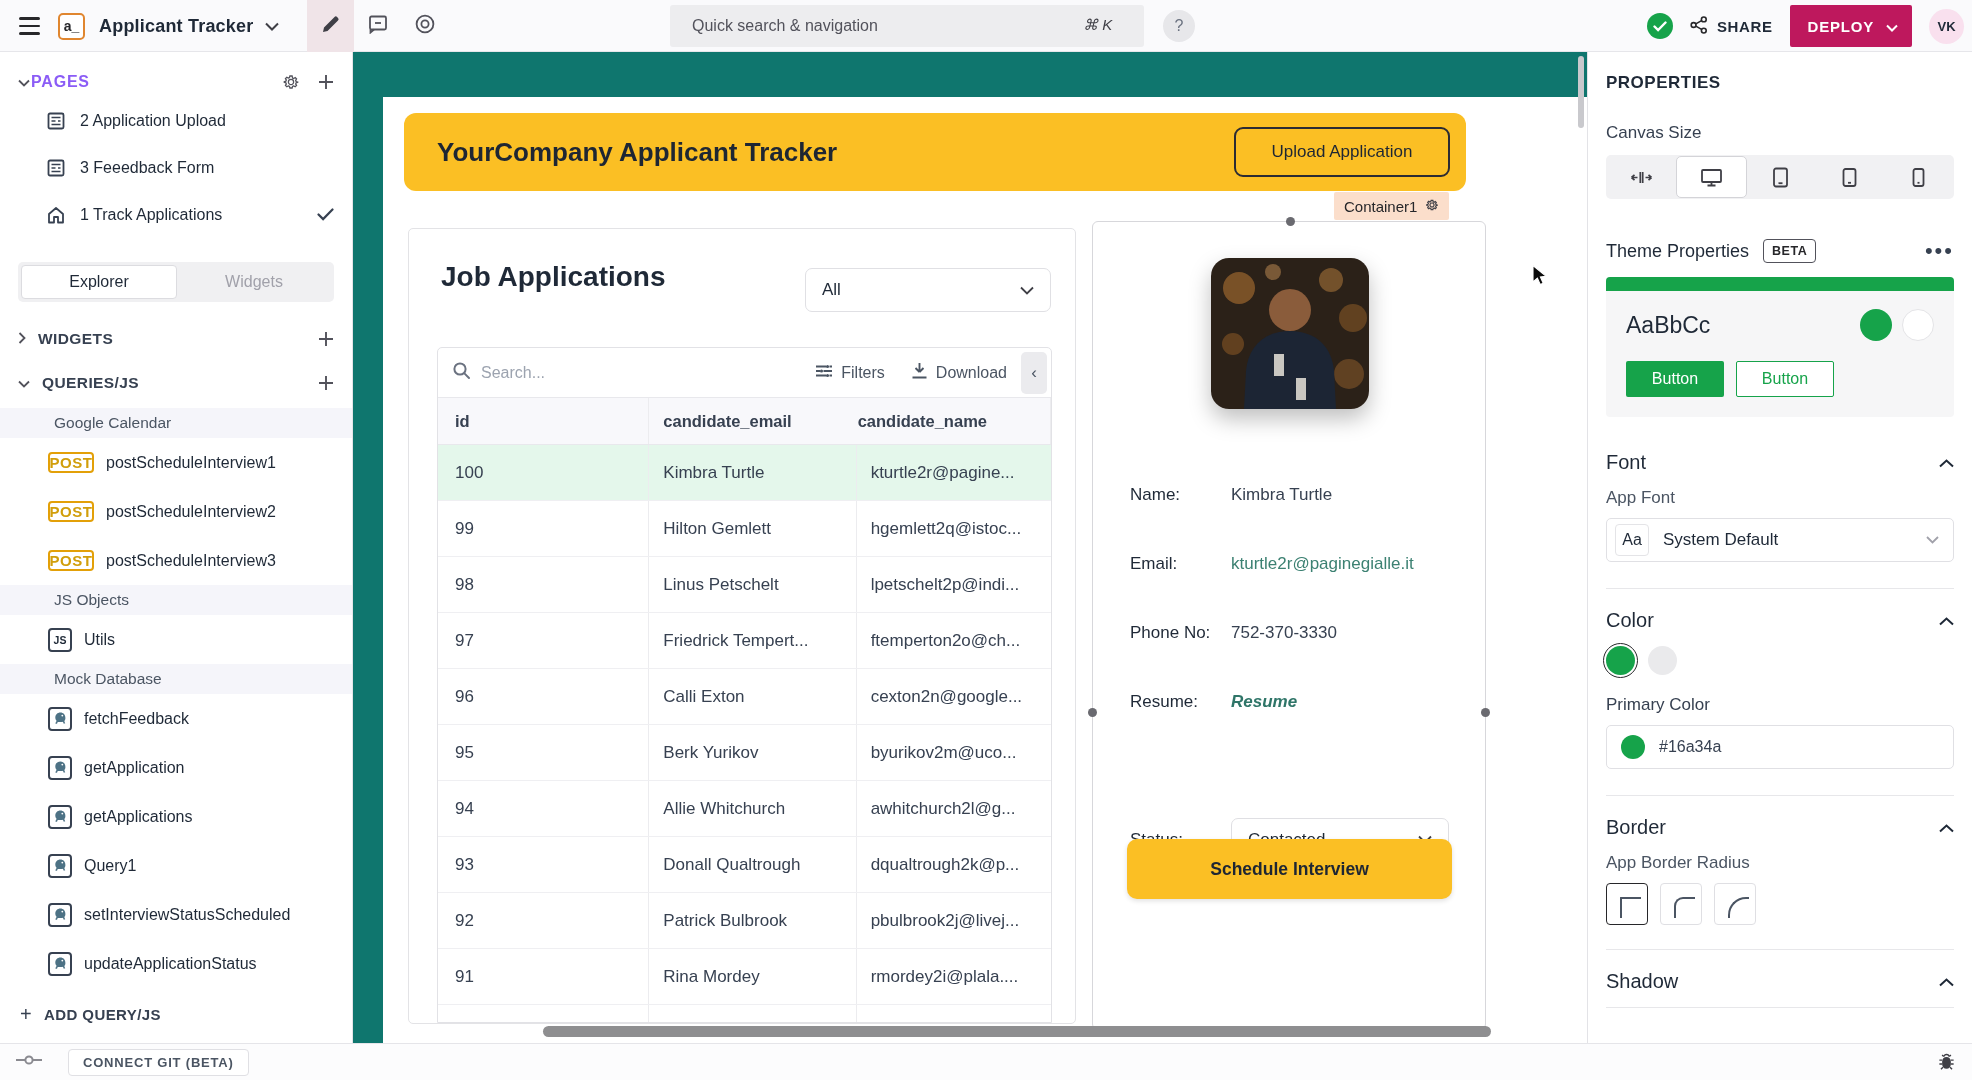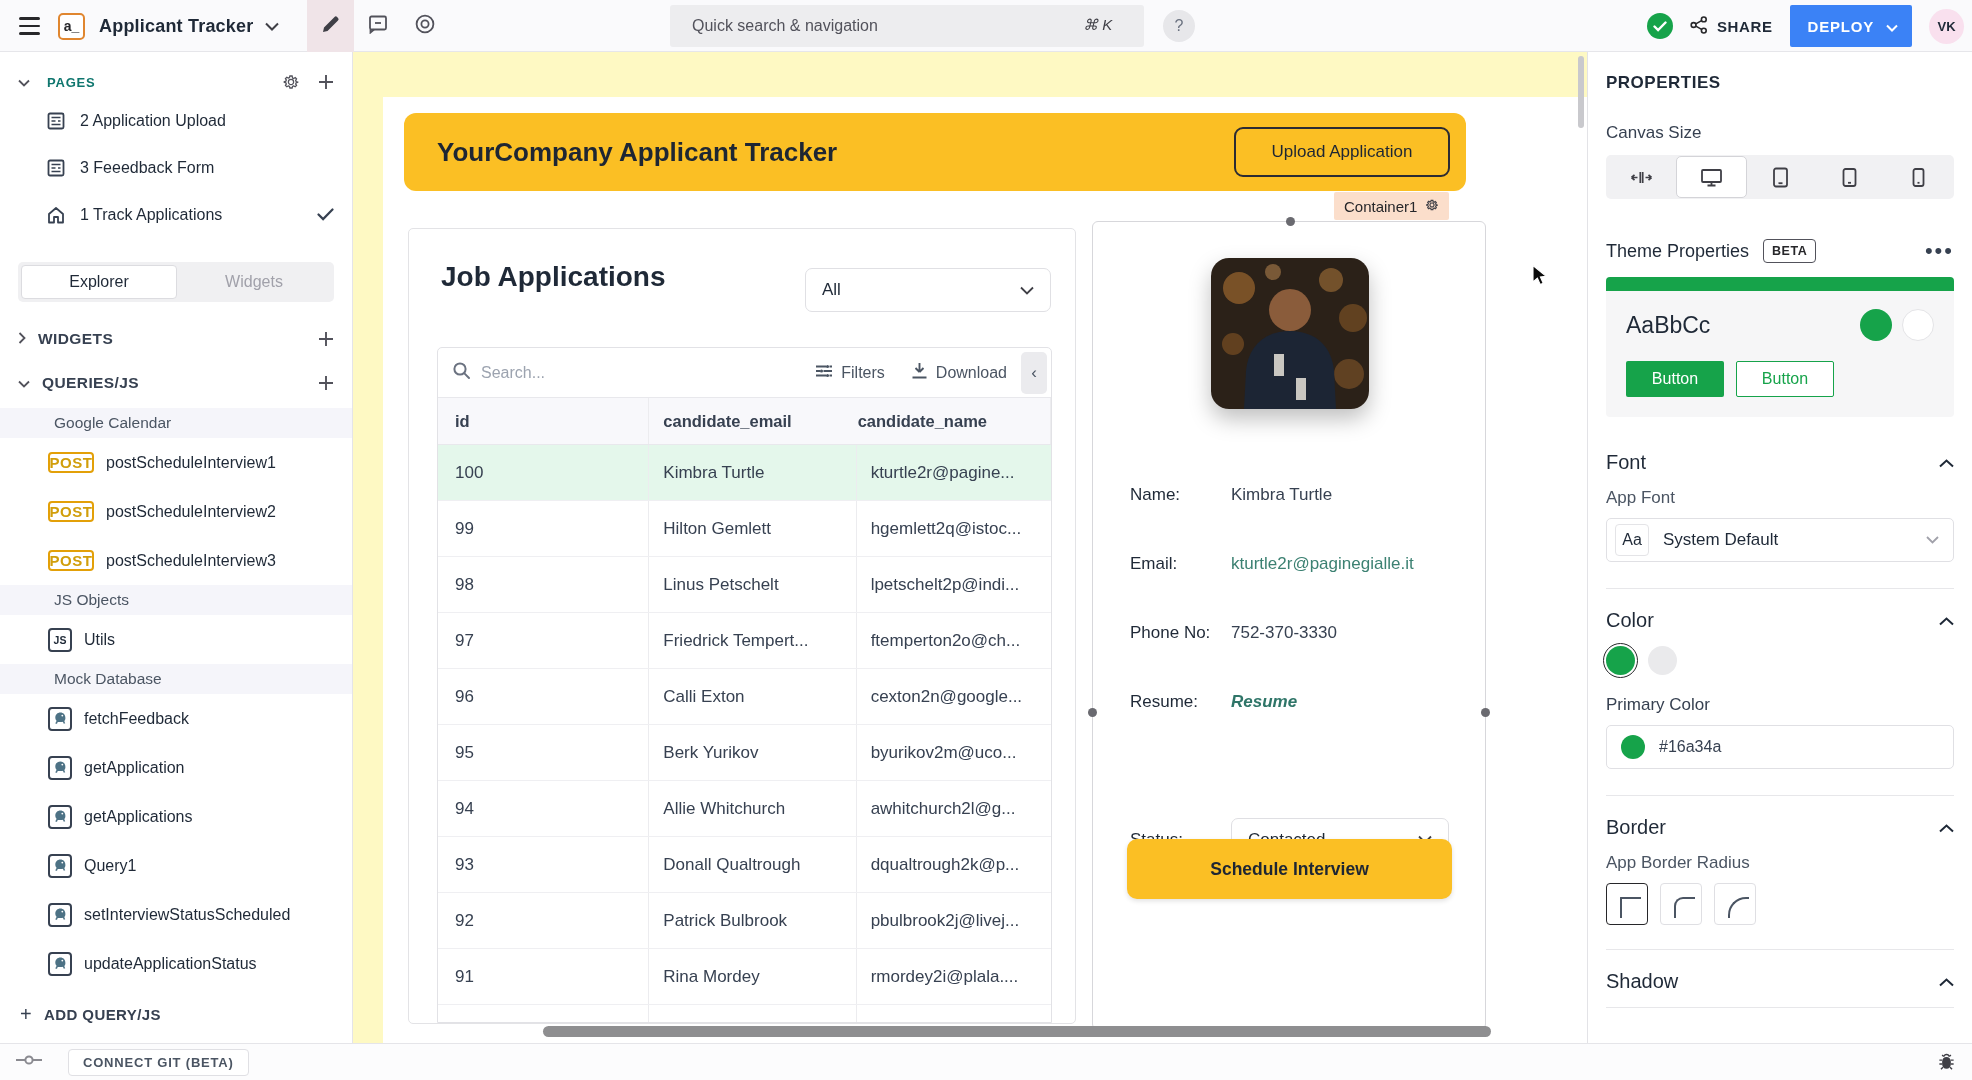--- a/index.html
+++ b/index.html
@@ -27,33 +27,33 @@
   .tb-search::placeholder { color:#52525B; }
   .tb-shortcut { position:absolute; left:1083px; top:16px; font-size:15px; color:#3F3F46; font-style:italic; }
   .help-circle { position:absolute; left:1163px; top:10px; width:32px; height:32px; border-radius:50%;
                  background:#E7E7EA; color:#6B7280; display:flex; align-items:center; justify-content:center;
                  font-size:16px; }
   .tb-right { position:absolute; right:8px; top:0; height:52px; display:flex; align-items:center; gap:17px; }
   .check-circle { width:26px; height:26px; border-radius:50%; background:#16A34A; display:flex;
                   align-items:center; justify-content:center; }
   .share-btn { display:flex; align-items:center; gap:9px; font-size:15px; font-weight:bold;
                letter-spacing:.6px; color:#1f2937; cursor:pointer; }
-  .deploy-btn { height:42px; background:#3b82f6; color:#fff; border:none; border-radius:2px;
+  .deploy-btn { height:42px; background:#be185d; color:#fff; border:none; border-radius:2px;
                 font-size:15px; font-weight:bold; letter-spacing:.8px; padding:0 14px 0 18px;
                 display:flex; align-items:center; gap:12px; cursor:pointer;
                 font-family:"Liberation Sans",sans-serif; }
   .avatar { width:35px; height:35px; border-radius:50%; background:#F9E0EE; display:flex;
             align-items:center; justify-content:center; font-size:13px; font-weight:bold; color:#1f2937; }
 
   
   .sidebar { position:absolute; left:0; top:52px; width:353px; bottom:37px; background:#fff;
              border-right:1px solid #E4E4E8; overflow:hidden; z-index:20; }
   .side-header { display:flex; align-items:center; height:30px; margin-top:15px; padding:0 18px;
                  color:#4B5563; }
-  .side-header .hd-label { font-size:13px; font-weight:bold; letter-spacing:.8px; margin-left:17px; color:#0f766e; }
+  .side-header .hd-label { font-size:16px; font-weight:bold; letter-spacing:.8px; margin-left:1px; color:#8b5cf6; }
   .hd-spacer { flex:1; }
   .hd-ico { margin-left:18px; display:flex; cursor:pointer; }
   .side-item { display:flex; align-items:center; height:47px; padding:0 18px 0 46px; font-size:16px;
                color:#1f2937; cursor:pointer; }
   .side-item svg { flex:none; }
   .side-label { margin-left:14px; white-space:nowrap; overflow:hidden; }
   .page-check { margin-left:auto; }
   .tabs { display:flex; margin:24px 18px 18px 18px; height:40px; background:#F0F0F2;
           border-radius:5px; padding:3px; }
   .tab { flex:1; display:flex; align-items:center; justify-content:center; font-size:16px;
@@ -71,21 +71,21 @@
   .badge-js { width:24px; height:24px; border:2px solid #374151; border-radius:4px; color:#1f2937;
               font-size:10.5px; font-weight:bold; display:flex; align-items:center; justify-content:center; flex:none; }
   .badge-pg { width:24px; height:24px; border:2px solid #374151; border-radius:4px; display:flex;
               align-items:center; justify-content:center; flex:none; }
   .q-label { margin-left:12px; overflow:hidden; text-overflow:ellipsis; }
   .add-row { display:flex; align-items:center; height:44px; padding-left:20px; font-size:15px;
              font-weight:bold; letter-spacing:.4px; color:#374151; cursor:pointer; margin-top:4px; }
   .add-row .plus { font-size:20px; font-weight:normal; margin-right:12px; }
 
   
-  .canvas { position:absolute; left:353px; top:52px; width:1234px; bottom:37px; background:#fef9c3; }
+  .canvas { position:absolute; left:353px; top:52px; width:1234px; bottom:37px; background:#0f766e; }
   .artboard { position:absolute; left:30px; top:45px; width:1204px; height:946px; background:#fff; }
   .banner { position:absolute; left:51px; top:61px; width:1062px; height:78px; background:#FBBF24;
             border-radius:12px; display:flex; align-items:center; padding:0 16px 0 33px; }
   .banner-title { font-size:26px; font-weight:bold; color:#1E2633; flex:1; }
   .upload-btn { width:216px; height:50px; background:#FBBF24; border:2px solid #2B2B33; border-radius:9px;
                 font-size:17px; color:#1E2633; cursor:pointer; font-family:"Liberation Sans",sans-serif; }
   .container-tag { position:absolute; left:981px; top:140px; height:28px; background:#FBDECB;
                    display:flex; align-items:center; gap:8px; padding:0 10px; font-size:15px;
                    color:#27272A; border-radius:2px; z-index:5; }
 

